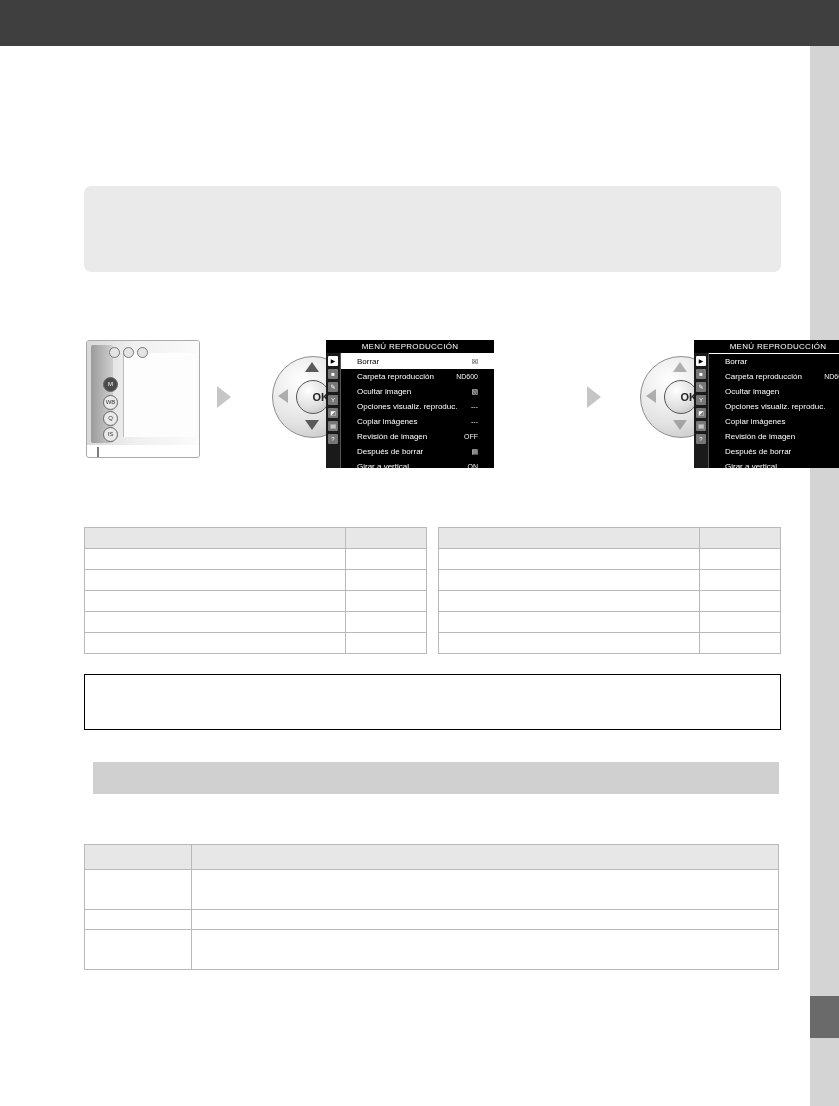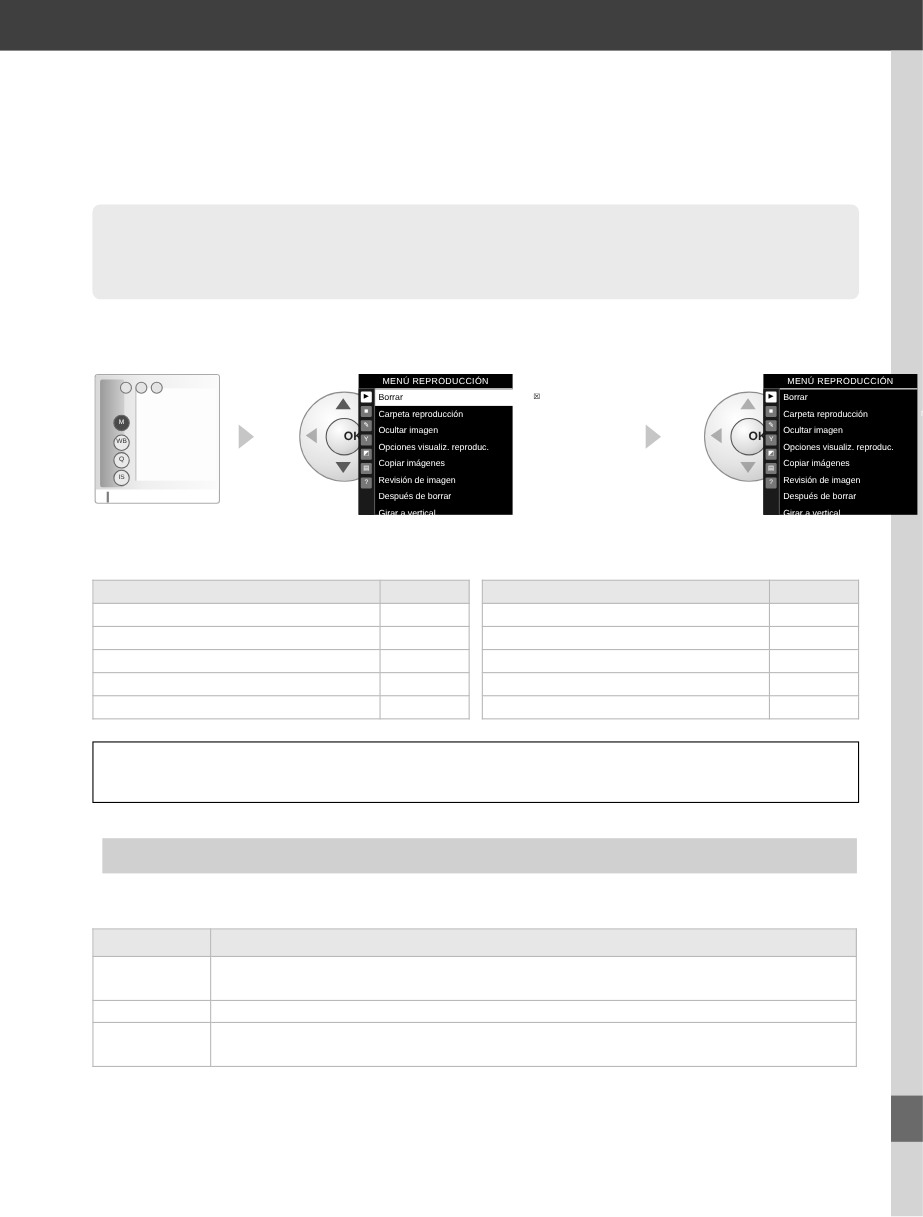--- a/index.html
+++ b/index.html
@@ -179,21 +179,21 @@
     border-bottom: 7px solid transparent;
     border-left: 10px solid #5a5a5a;
     left: 70px; top: 39px;
   }
   .tri.hollow { opacity: 0.45; }
 
   
   .menu-screen {
     position: absolute;
     top: 6px;
-    width: 140px; height: 128px;
+    width: 168px; height: 128px;
     background: #000000;
     color: #ffffff;
     font-size: 8px;
   }
   .menu-screen.m1 { left: 242px; }
   .menu-screen.m2 { left: 610px; }
   .menu-title {
     height: 13px;
     line-height: 13px;
     text-align: center;
@@ -222,21 +222,21 @@
   .menu-list {
     position: absolute;
     left: 15px; top: 14px;
     width: 153px;
   }
   .menu-row {
     display: flex;
     justify-content: space-between;
     align-items: center;
     height: 15px;
-    padding: 0 3px;
+    padding: 0 16px;
     font-size: 8px;
     line-height: 15px;
     white-space: nowrap;
   }
   .menu-row.selected {
     background: #ffffff;
     color: #000000;
   }
   .menu-row .val {
     font-size: 7px;

